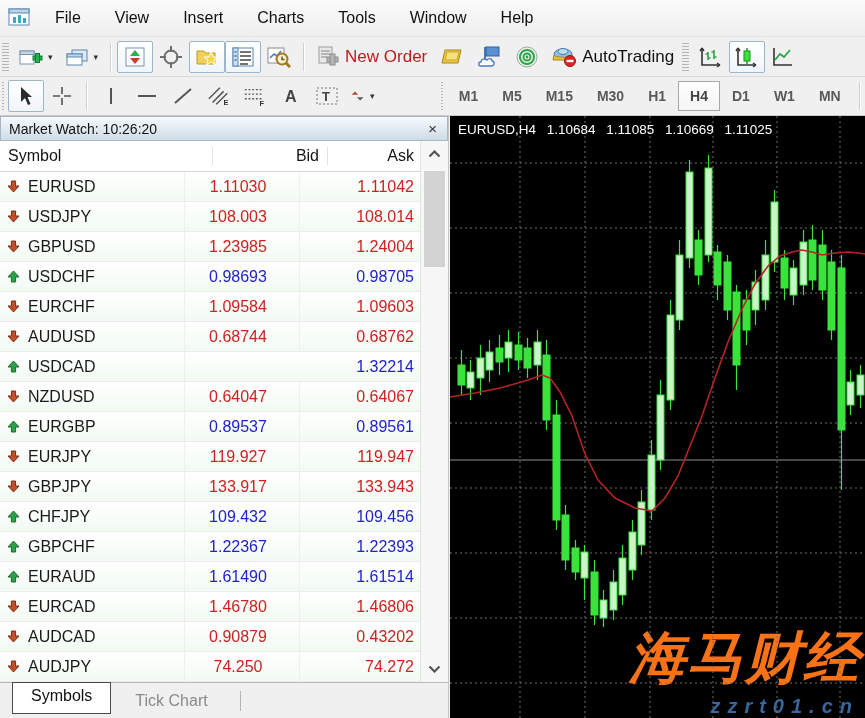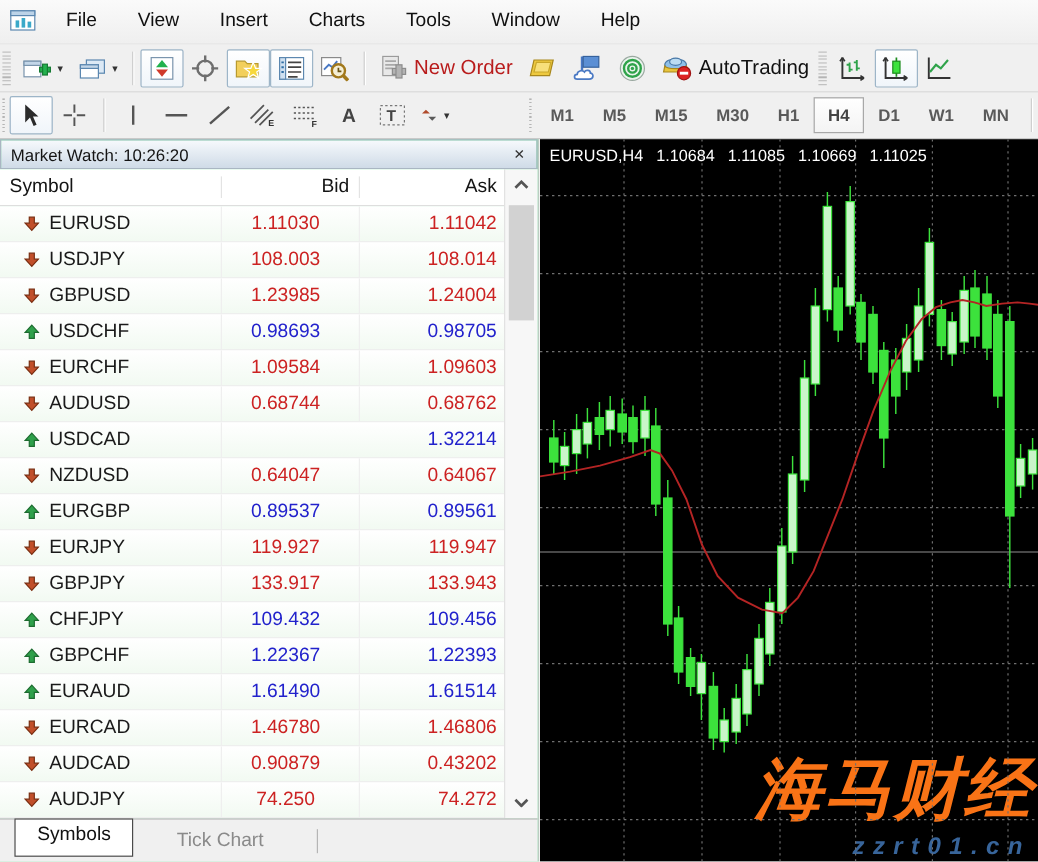--- a/index.html
+++ b/index.html
@@ -26,35 +26,35 @@
   .caret { font-size:9px; color:#333; }
   .tf-btn { height:30px; padding:0 11px; font-size:14px; font-weight:600; color:#5a5a5a; display:flex; align-items:center;
             border:1px solid transparent; }
   .tf-btn.pressed { border:1px solid #a8a8a8; background:linear-gradient(#ffffff,#f4f4f4); color:#444; }
 
   
   .market-watch { position:absolute; left:0; top:116px; width:449px; height:602px; background:#86efac; border-right:1px solid #c4c4c4; }
   .mw-title { height:25px; background:linear-gradient(#f6f9fc,#cfdbe7); border:1px solid #a9b6c2; display:flex; align-items:center; padding:0 8px; font-size:14px; color:#141414; }
   .mw-close { margin-left:auto; font-size:15px; color:#333; line-height:1; padding:0 2px; }
   .mw-header { position:absolute; top:25px; left:0; right:28px; height:31px; display:flex; align-items:center; font-size:16px; color:#141414; background:#fff; border-bottom:1px solid #d6d6d6; }
-  .mw-header .h-sym { width:185px; padding-left:8px; border-right:1px solid #e3e3e3; }
+  .mw-header .h-sym { width:213px; padding-left:8px; border-right:1px solid #e3e3e3; }
   .mw-header .h-bid { width:115px; text-align:right; padding-right:8px; border-right:1px solid #e3e3e3; }
   .mw-header .h-ask { flex:1; text-align:right; padding-right:6px; }
   .mw-rows { position:absolute; top:56px; left:0; right:28px; height:510px; background:#fcfefc; }
   .mw-row { height:30px; display:flex; align-items:center; border-bottom:1px solid #ececec; font-size:16px; background:linear-gradient(#ffffff,#f2faf2); }
-  .c-sym { width:185px; padding-left:20px; display:flex; align-items:center; gap:8px; color:#1a1a1a; border-right:1px solid #efefef; height:100%;text-align:right; }
+  .c-sym { width:185px; padding-left:7px; display:flex; align-items:center; gap:8px; color:#1a1a1a; border-right:1px solid #efefef; height:100%;text-align:right; }
   .c-bid { width:115px; text-align:center; padding-right:8px; border-right:1px solid #efefef; height:100%; line-height:29px; }
   .c-ask { flex:1; text-align:right; padding-right:6px; height:100%; line-height:29px; }
   .val-down { color:#cc2222; }
   .val-up { color:#2222cc; }
   .mw-scrollbar { position:absolute; top:25px; right:0; width:28px; height:541px; background:#f7f7f7; border-left:1px solid #e2e2e2; }
   .sb-arrow { height:26px; display:flex; align-items:center; justify-content:center; }
   .sb-thumb { position:absolute; top:30px; left:3px; width:21px; height:96px; background:#d2d2d2; }
   .sb-arrow.down { position:absolute; bottom:0; left:0; right:0; }
-  .mw-tabs { position:absolute; bottom:0; left:0; right:0; height:36px; background:#f0f0f0; border-top:1px solid #b9b9b9; display:flex; align-items:center; padding-left:12px; gap:18px; }
+  .mw-tabs { position:absolute; bottom:0; left:0; right:0; height:36px; background:#f0f0f0; border-top:1px solid #b9b9b9; display:flex; align-items:center; padding-left:12px; gap:6px; }
   .tab { font-size:16px; padding:3px 18px; color:#8a8a8a; }
   .tab.active { background:#ffffff; border:1px solid #4a4a4a; color:#111; margin-top:-6px; padding:4px 18px 8px; }
   .tab-sep { width:1px; height:20px; background:#b5b5b5; margin-left:8px; }
 
   
   .chart { position:absolute; left:450px; top:116px; width:415px; height:602px; background:#000; overflow:hidden; }
   .chart-header { position:absolute; left:8px; top:6px; z-index:3; color:#fff; font-size:13.5px; white-space:nowrap; }
   .chart-header span { margin-right:7px; }
   .watermark-title { position:absolute; right:4px; bottom:32px; z-index:1; color:#f97316; font-size:56px; font-weight:bold; font-style:italic; line-height:1; letter-spacing:2px; }
   .watermark-url { position:absolute; right:6px; bottom:2px; z-index:1; color:#38659b; font-size:20px; font-weight:bold; font-style:italic; letter-spacing:7px; line-height:1; }

